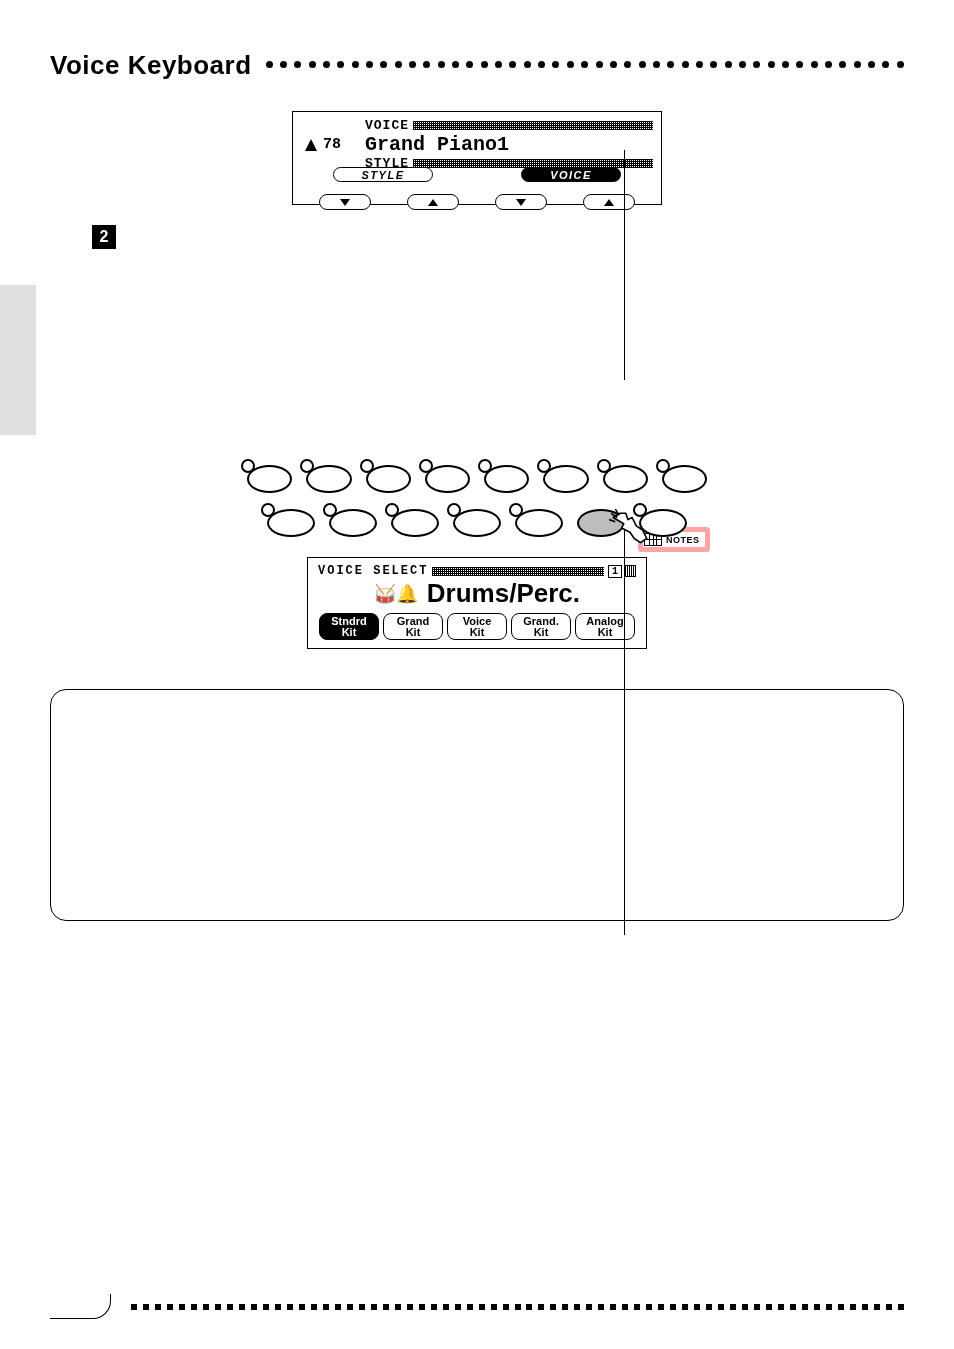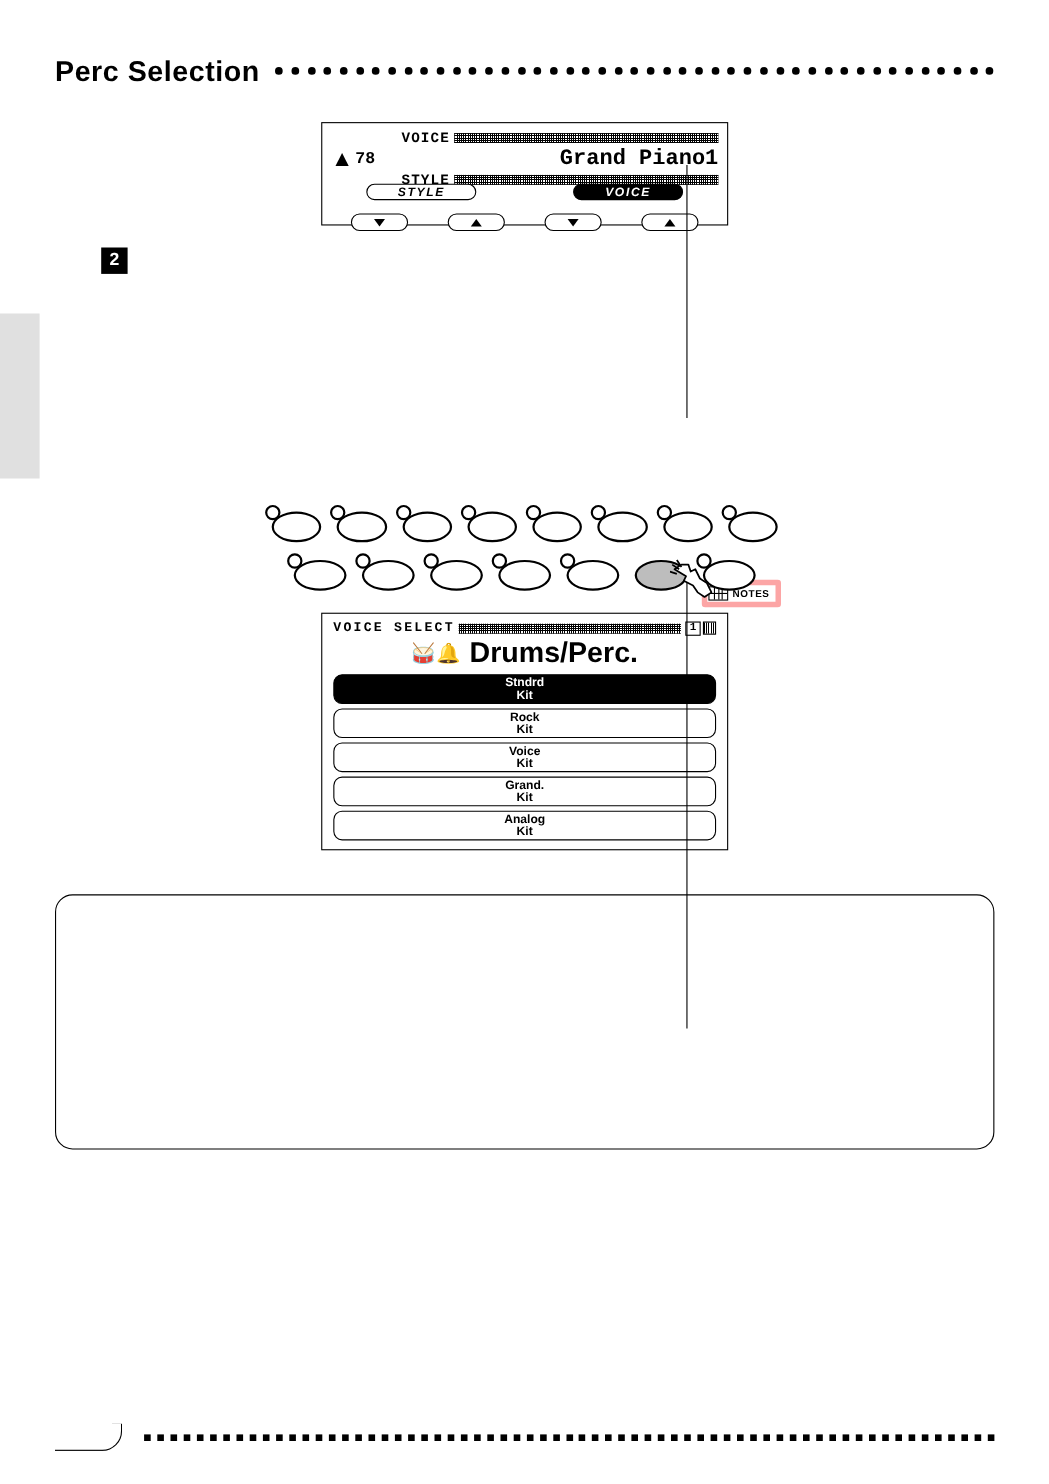--- a/index.html
+++ b/index.html
@@ -69,21 +69,21 @@
   .lcd-label { font-size: 13px; font-weight:700; letter-spacing:1px; }
   .hatch {
     flex:1; height:9px; margin-left:4px;
     background: repeating-linear-gradient(90deg,#000 0 1px, transparent 1px 2px);
   }
   .hatch.dark {
     background: repeating-linear-gradient(0deg,#000 0 1px, transparent 1px 2px),
                 repeating-linear-gradient(90deg,#000 0 1px, transparent 1px 2px);
   }
   .lcd1 .col2 { flex:1; display:flex; flex-direction:column; }
-  .lcd1 .voice-name { font-size:20px; font-weight:900; text-align:right; }
+  .lcd1 .voice-name { font-size:20px; font-weight:900; text-align:left; }
   .lcd1 .style-name { font-size:18px; font-weight:900; text-align:center; }
   .tempo-block { display:flex; align-items:center; gap:6px; padding-left:4px; min-width:60px;}
   .metronome {
     width:0;height:0;border-left:6px solid transparent;border-right:6px solid transparent;
     border-bottom:12px solid #000;
   }
   .tempo-val { font-size:15px; font-weight:900; }
   .soft-btn-row {
     position: absolute;
     bottom: -6px;
@@ -178,31 +178,31 @@
   .hand-icon {
     position:absolute;
     top:-4px; left:30px;
   }
 
   
   .hand-svg { width:42px;height:42px; }
 
   
   .lcd2 {
-    width:370px; margin:20px auto 0; border:1.5px solid #000;
+    width:340px; margin:20px auto 0; border:1.5px solid #000;
     font-family:"Courier New",monospace; font-weight:900;
     padding:6px 10px 8px; box-sizing:border-box;
   }
   .lcd2-top { display:flex; align-items:center; }
   .lcd2-top .lbl { font-size:12px; letter-spacing:2px;}
   .lcd2-top .right-ic { margin-left:auto; display:flex;align-items:center;gap:2px;}
   .lcd2-top .num-box{border:1px solid #000;font-size:10px;padding:0 3px;background:#fff;}
   .lcd2-top .spk{width:10px;height:10px;border:1px solid #000;background:repeating-linear-gradient(90deg,#000 0 1px,transparent 1px 2px);}
   .lcd2-main { display:flex; align-items:center; justify-content:center; gap:8px; font-size:26px; font-family:Arial, sans-serif; font-weight:900;}
-  .kit-row { display:flex; gap:4px; justify-content:center; margin-top:4px;flex-direction:column;}
+  .kit-row { display:flex; gap:4px; justify-content:center; margin-top:4px;}
   .kit-btn {
     border:1.5px solid #000; border-radius:8px; padding:2px 6px 1px;
     font-size:11px; font-weight:900; font-family:Arial,sans-serif;
     line-height:1; text-align:center; min-width:46px;
   }
   .kit-btn.sel { background:#000;color:#fff;}
   .kit-btn div:first-child{font-size:11px;}
   .kit-btn div:last-child{font-size:11px;}
 
   
@@ -223,21 +223,21 @@
 
 </style>
 </head>
 <body>
 
 <div class="page">
 
   <div class="side-tab"></div>
 
   <div class="header-row">
-    <div class="header-title">Perc Selection</div>
+    <div class="header-title">Voice Keyboard</div>
     <div class="header-dots">
       <div class="dotline">
         <span></span>
           <span></span>
           <span></span>
           <span></span>
           <span></span>
           <span></span>
           <span></span>
           <span></span>
@@ -411,21 +411,21 @@
     <div class="lcd2-main">
       <span style="font-size:18px;">🥁🔔</span>
       <span>Drums/Perc.</span>
     </div>
     <div class="kit-row" id="kit-row">
         <div class="kit-btn sel">
           <div>Stndrd</div>
           <div>Kit</div>
         </div>
         <div class="kit-btn">
-          <div>Rock</div>
+          <div>Grand</div>
           <div>Kit</div>
         </div>
         <div class="kit-btn">
           <div>Voice</div>
           <div>Kit</div>
         </div>
         <div class="kit-btn">
           <div>Grand.</div>
           <div>Kit</div>
         </div>

